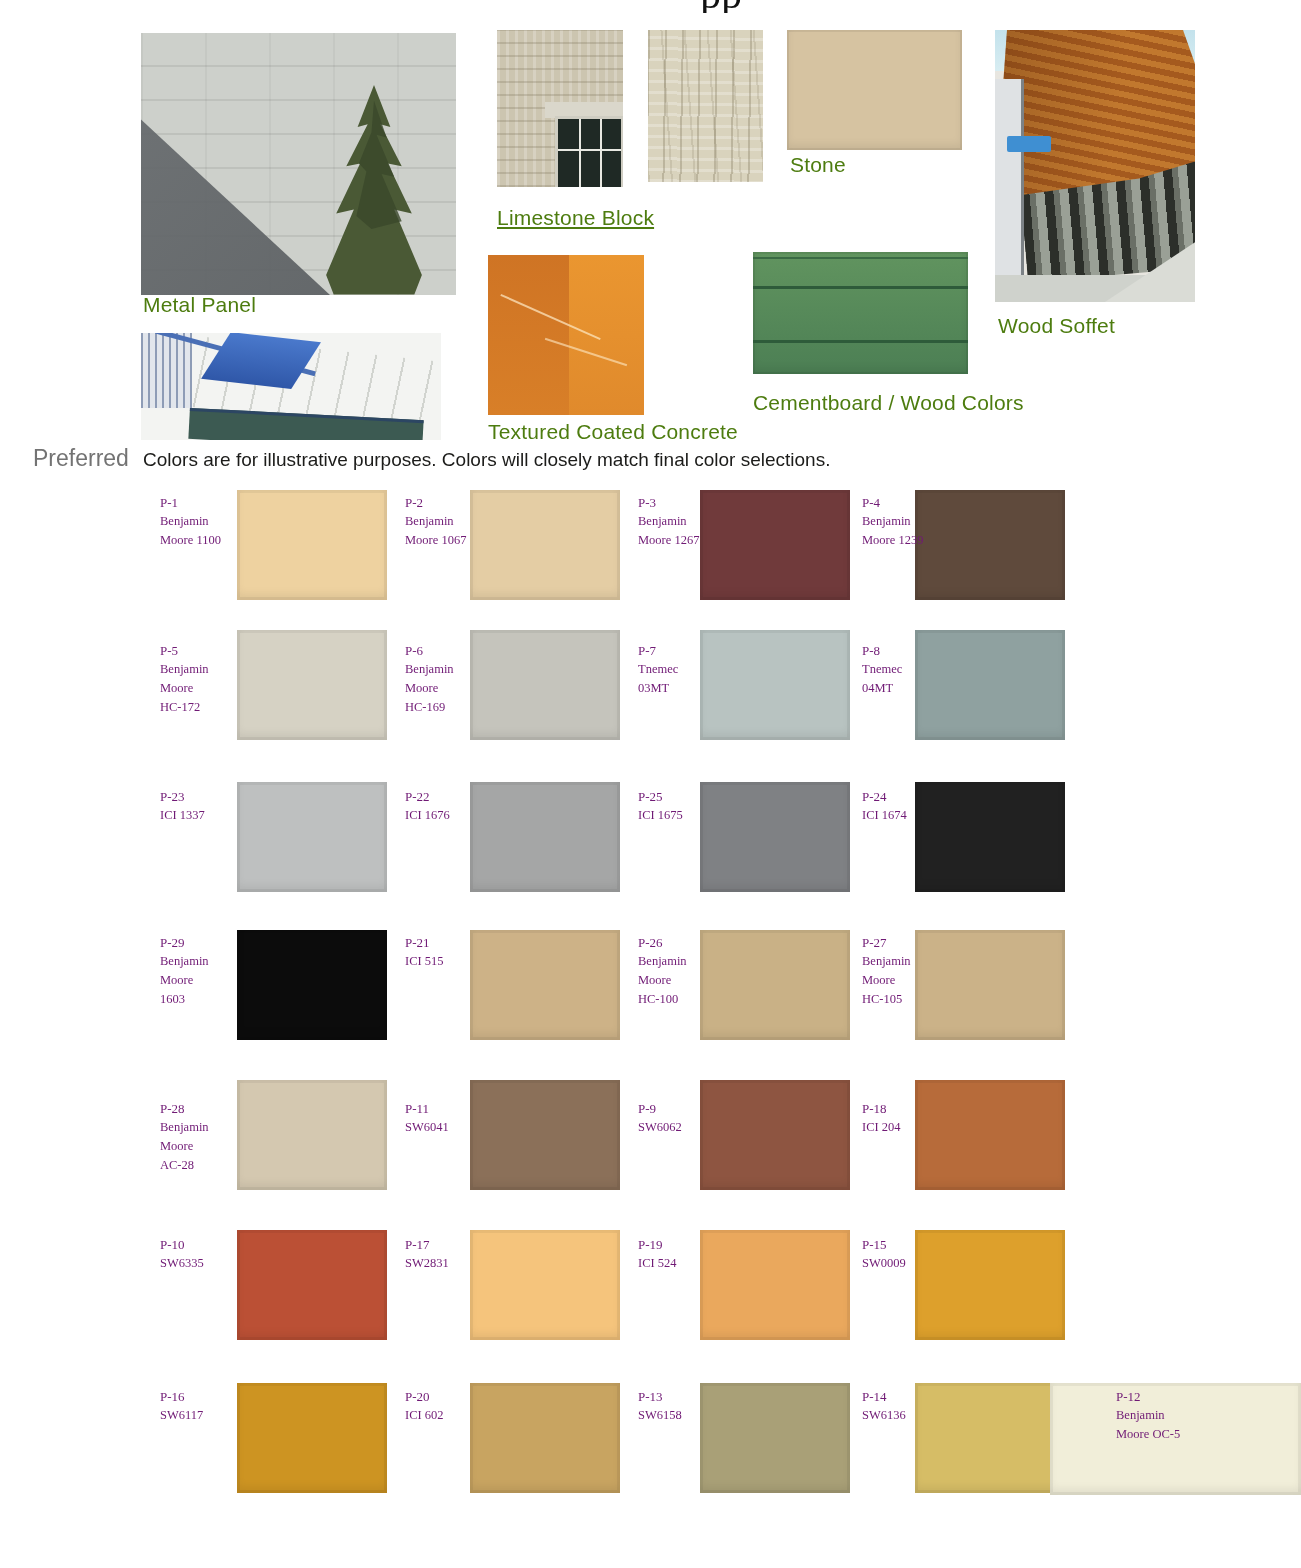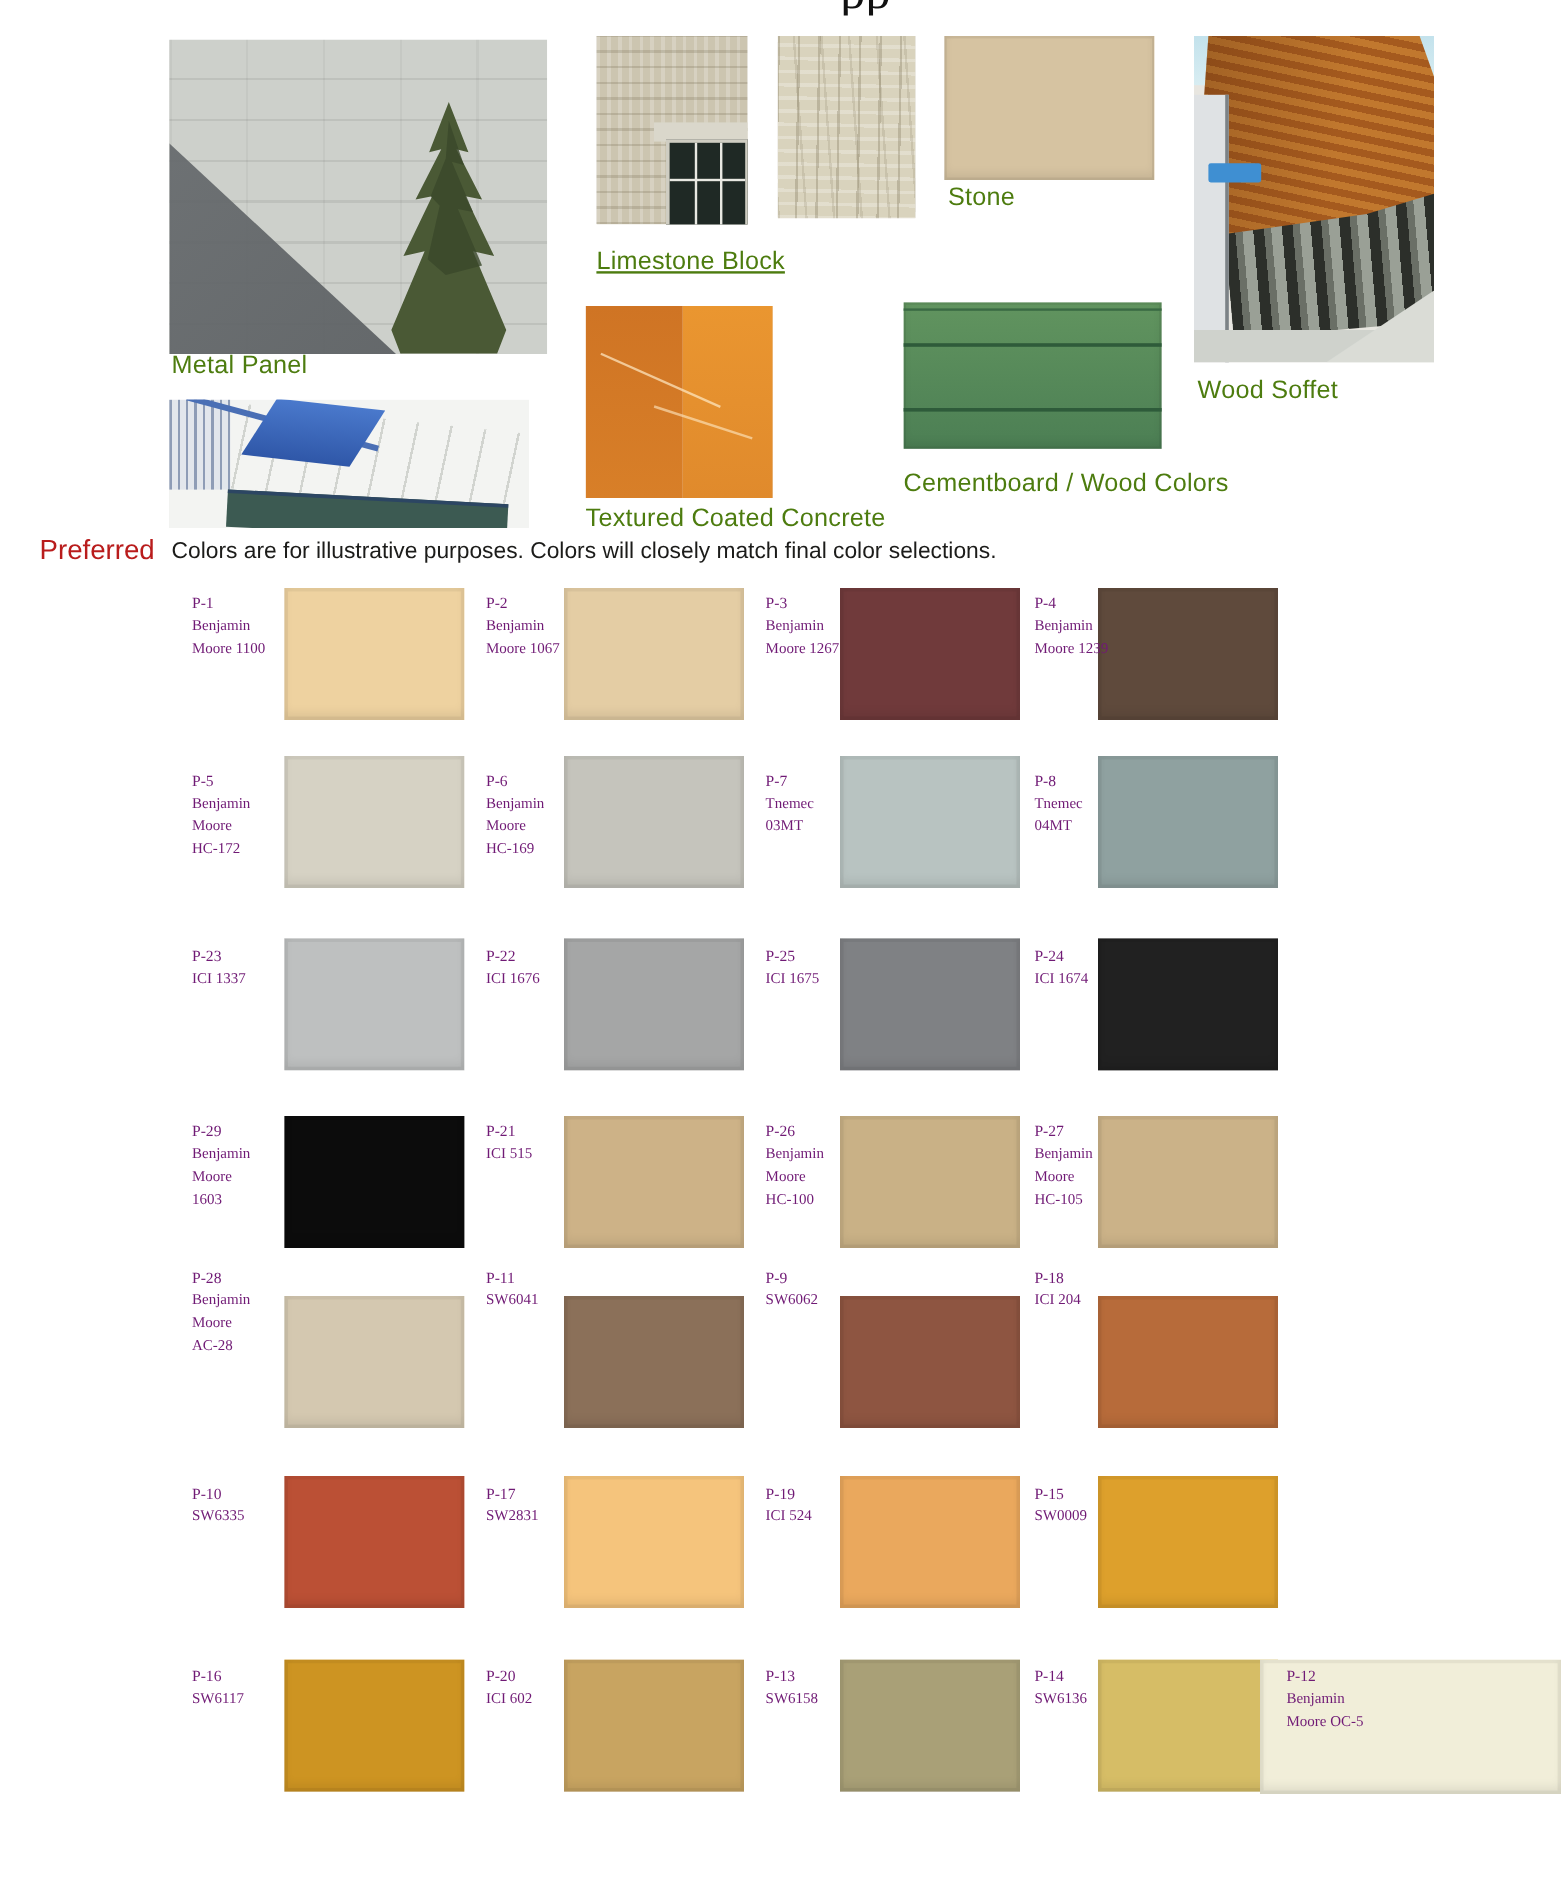--- a/index.html
+++ b/index.html
@@ -2,21 +2,21 @@
 <html><head>
 <meta charset="utf-8">
 <style>
   html,body{margin:0;padding:0;background:#ffffff;}
   body{width:1301px;height:1568px;position:relative;overflow:hidden;
        font-family:"Liberation Sans",sans-serif;color:#1d1d1b;}
   
   .caption{position:absolute;font-size:21px;letter-spacing:.2px;color:#4d7c0f;}
   .partial-title{position:absolute;left:700px;top:0;width:90px;height:13px;overflow:hidden;}
   .partial-title span{display:block;margin-top:-30px;font-family:"Liberation Serif",serif;font-size:42px;color:#111;}
-  .note-prefix{position:absolute;left:33px;top:445px;font-size:23px;color:#b91c1c;}
+  .note-prefix{position:absolute;left:33px;top:445px;font-size:23px;color:#737373;}
   .note-body{position:absolute;left:143px;top:449px;font-size:19px;color:#1c1c1a;}
   
   .photo{position:absolute;overflow:hidden;box-shadow:inset 0 0 0 1px rgba(0,0,0,.07);}
   
   .mp-wall{position:absolute;inset:0;
     background:
       repeating-linear-gradient(90deg, rgba(0,0,0,.04) 0 2px, transparent 2px 64px),
       repeating-linear-gradient(180deg, #cdd0cb 0 32px, #bec1bc 32px 34px);}
   .mp-shadow{position:absolute;inset:0;background:linear-gradient(135deg,#676b6e, #585c5f);
     clip-path:polygon(0 33%, 60% 100%, 0 100%);opacity:.92;}
@@ -76,23 +76,23 @@
   .ws-floor{position:absolute;left:0;top:90%;width:100%;height:10%;background:#cfd2cc;}
   .ws-floor2{position:absolute;right:0;bottom:0;width:45%;height:22%;background:#dadcd6;
     clip-path:polygon(100% 0,100% 100%,0 100%);}
   
   .slabel{position:absolute;width:80px;font-family:"Liberation Serif",serif;color:#701a75;z-index:2;}
   .slabel .code{font-size:13px;line-height:1.4;}
   .slabel .sub{font-size:12.5px;line-height:1.5;white-space:pre-line;}
   .sw{position:absolute;width:150px;height:110px;z-index:1;
       box-shadow:inset 0 0 0 3px rgba(0,0,0,.05), inset 0 -6px 8px rgba(0,0,0,.07);}
   
-  .lc0{left:160px}.lc1{left:405px}.lc2{left:638px}.lc3{left:862px}.lc4{left:1072px}
+  .lc0{left:160px}.lc1{left:405px}.lc2{left:638px}.lc3{left:862px}.lc4{left:1116px}
   .sc0{left:237px}.sc1{left:470px}.sc2{left:700px}.sc3{left:915px}.sc4{left:1050px}
-  .lr0{top:494px}.lr1{top:642px}.lr2{top:788px}.lr3{top:934px}.lr4{top:1056px}.lr5{top:1236px}.lr6{top:1388px}
+  .lr0{top:494px}.lr1{top:642px}.lr2{top:788px}.lr3{top:934px}.lr4{top:1100px}.lr5{top:1236px}.lr6{top:1388px}
   .sr0{top:490px}.sr1{top:630px}.sr2{top:782px}.sr3{top:930px}.sr4{top:1080px}.sr5{top:1230px}.sr6{top:1383px}
   .sw-wide{width:251px;height:112px;}
 </style>
 </head>
 <body>
 
 <div class="partial-title">
   <span>pp</span>
 </div>
 

